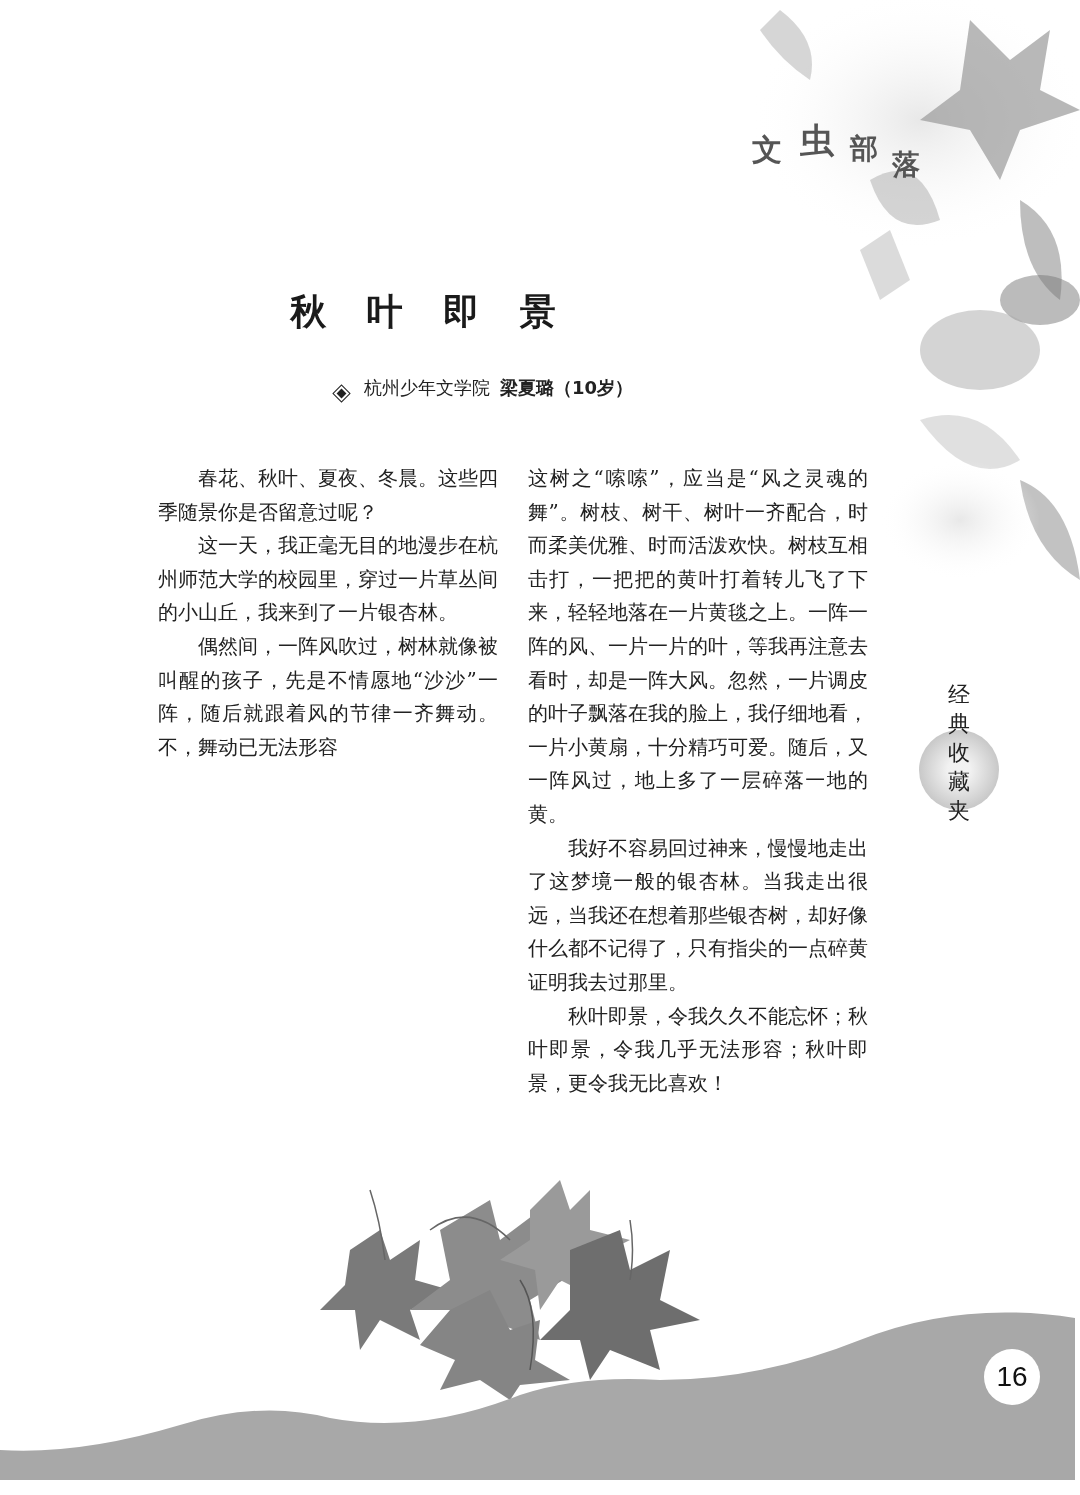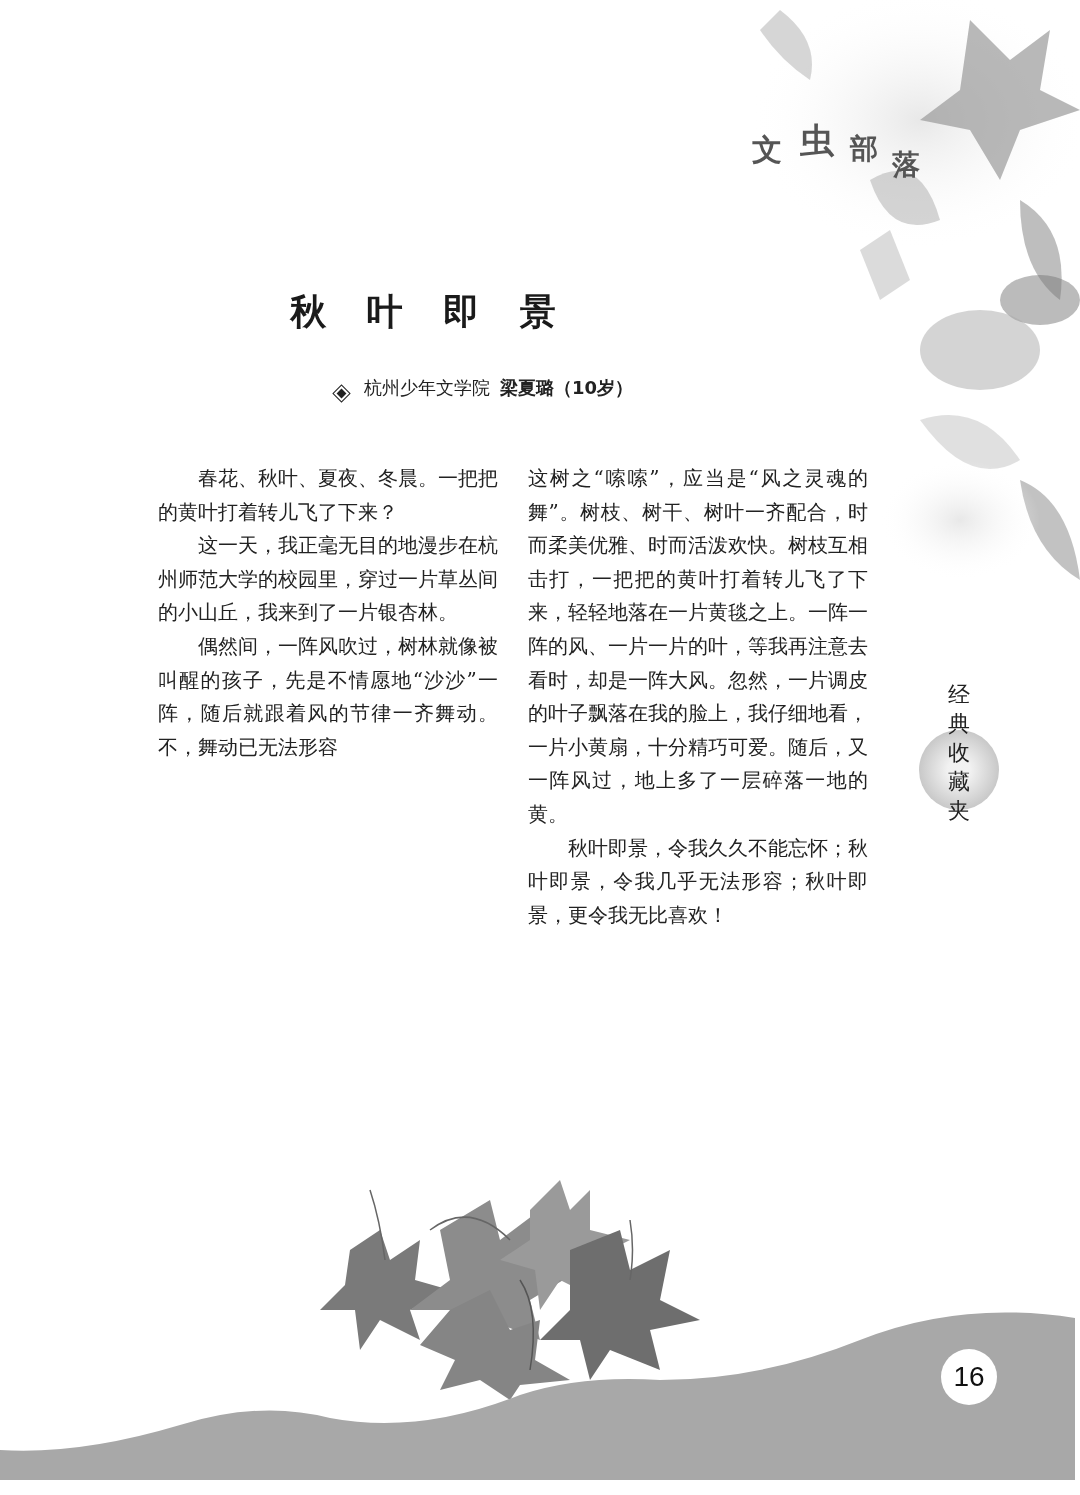--- a/index.html
+++ b/index.html
@@ -17,21 +17,21 @@
   .col p { margin:0; text-indent:2em; }
   .col p.noindent { text-indent:0; }
   .col-left { left:158px; }
   .col-right { left:528px; }
   .badge { position:absolute; left:915px; top:680px; width:100px; height:150px; }
   .badge-circle { position:absolute; left:4px; top:50px; width:80px; height:80px; border-radius:50%;
                   background:radial-gradient(circle, #eee 20%, #bbb 70%, #ddd 100%); opacity:.8; }
   .badge-text { position:absolute; left:24px; top:0; width:40px; font-family:"DejaVu Sans",sans-serif; font-size:22px; line-height:29px; color:#222; text-align:center; }
   .leaves-bottom { position:absolute; left:290px; top:1170px; width:460px; height:230px; }
   .wave { position:absolute; left:0; top:1300px; width:1080px; height:195px; }
-  .page-num { position:absolute; left:941px; top:1349px; width:56px; height:56px; border-radius:50%; background:#fff;
+  .page-num { position:absolute; left:984px; top:1349px; width:56px; height:56px; border-radius:50%; background:#fff;
               font-family:"Liberation Sans",sans-serif; font-size:28px; color:#111; display:flex; align-items:center; justify-content:center; }
 </style>
 </head>
 <body>
 
 <svg class="leaves-top" viewBox="0 0 360 620">
   <defs>
     <radialGradient id="lg1" cx="50%" cy="50%" r="50%">
         <stop offset="0%" stop-color="#e8e8e8"></stop>
         <stop offset="100%" stop-color="#fff" stop-opacity="0"></stop>
@@ -59,27 +59,28 @@
 
 <div class="title">秋 叶 即 景</div>
 
 <div class="byline">
   <span class="diamond"></span>
   <span>杭州少年文学院</span>
   <span style="font-weight:bold;">梁夏璐（10岁）</span>
 </div>
 
 <div class="col col-left">
-  <p>春花、秋叶、夏夜、冬晨。一把把的黄叶打着转儿飞了下来？</p>
+  <p>春花、秋叶、夏夜、冬晨。这些四季随景你是否留意过呢？</p>
   <p>这一天，我正毫无目的地漫步在杭州师范大学的校园里，穿过一片草丛间的小山丘，我来到了一片银杏林。</p>
   <p>偶然间，一阵风吹过，树林就像被叫醒的孩子，先是不情愿地“沙沙”一阵，随后就跟着风的节律一齐舞动。不，舞动已无法形容</p>
 </div>
 
 <div class="col col-right">
   <p class="noindent">这树之“嗦嗦”，应当是“风之灵魂的舞”。树枝、树干、树叶一齐配合，时而柔美优雅、时而活泼欢快。树枝互相击打，一把把的黄叶打着转儿飞了下来，轻轻地落在一片黄毯之上。一阵一阵的风、一片一片的叶，等我再注意去看时，却是一阵大风。忽然，一片调皮的叶子飘落在我的脸上，我仔细地看，一片小黄扇，十分精巧可爱。随后，又一阵风过，地上多了一层碎落一地的黄。</p>
+  <p>我好不容易回过神来，慢慢地走出了这梦境一般的银杏林。当我走出很远，当我还在想着那些银杏树，却好像什么都不记得了，只有指尖的一点碎黄证明我去过那里。</p>
   <p>秋叶即景，令我久久不能忘怀；秋叶即景，令我几乎无法形容；秋叶即景，更令我无比喜欢！</p>
 </div>
 
 <div class="badge">
   <div class="badge-circle"></div>
   <div class="badge-text">
     <div>经</div>
     <div>典</div>
     <div>收</div>
     <div>藏</div>

